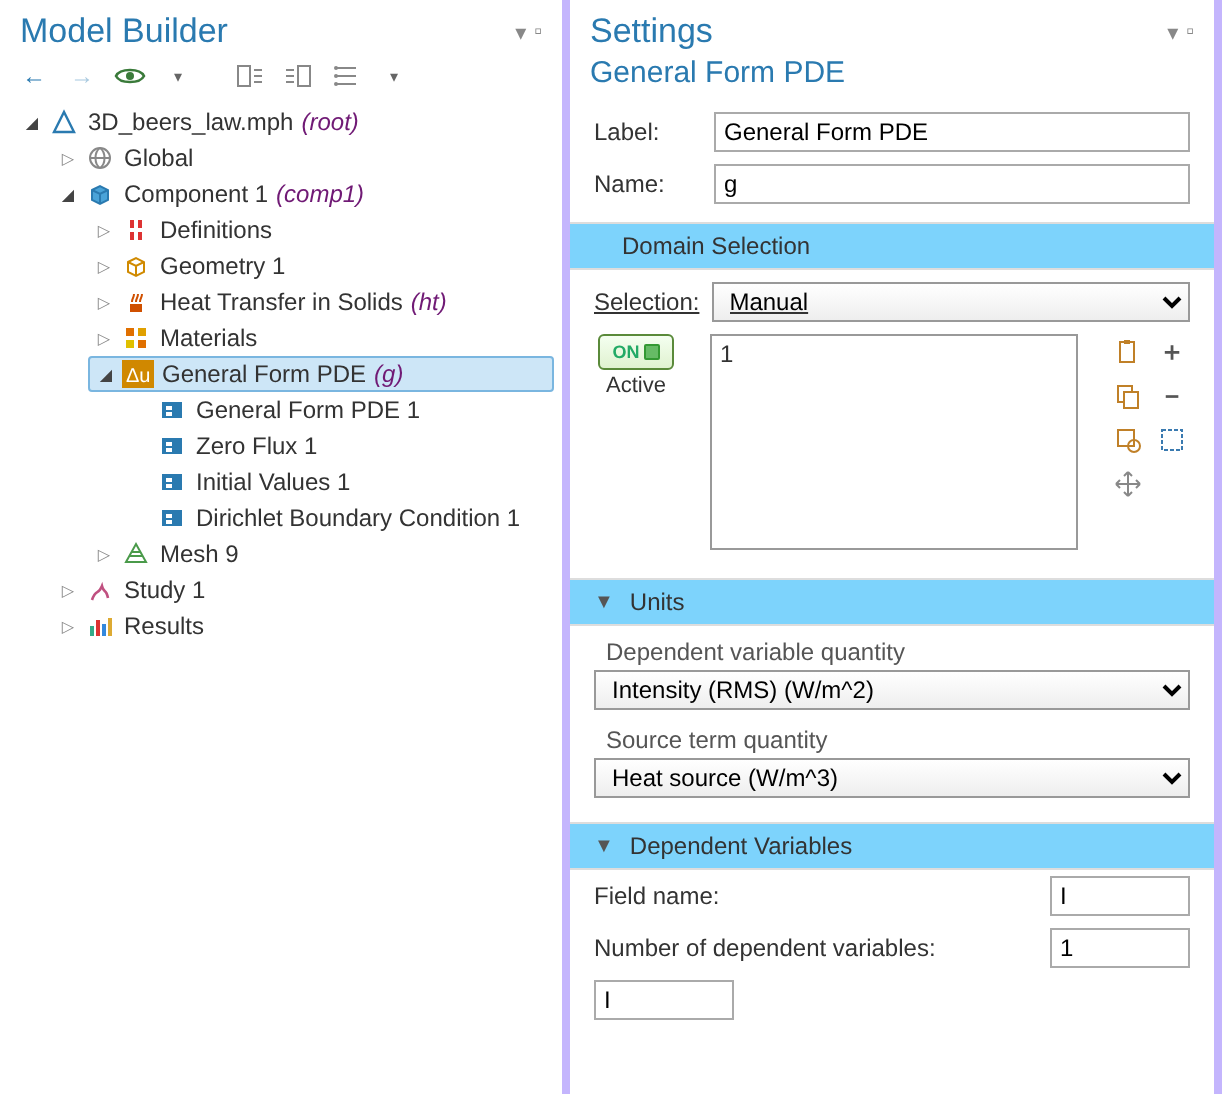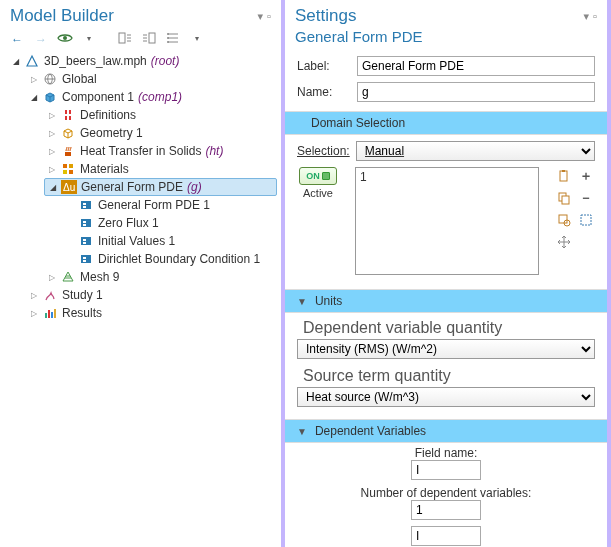--- a/index.html
+++ b/index.html
@@ -40,24 +40,24 @@
   .on-pill .led { width: 8px; height: 8px; background: #6b6; border: 1px solid #393; border-radius: 1px; }
   .on-pill .txt { font-size: 9px; color: #2a6; font-weight: bold; }
   .active-lbl { font-size: 11px; color: #333; }
   .domain-list { flex: 1; border: 1px solid #999; height: 108px; background: #fff; padding: 2px 4px; font-size: 12px; color: #333; }
   .side-btns { display: grid; grid-template-columns: 18px 18px; gap: 4px 4px; }
   .side-btns .sb { width: 18px; height: 18px; display: flex; align-items: center; justify-content: center; color: #c08028; font-size: 13px; cursor: pointer; }
   .side-btns .plus { color: #555; font-weight: bold; }
   .side-btns .minus { color: #555; font-weight: bold; }
 
   .fieldset { margin: 6px 12px 2px 12px; }
-  .fieldset .legend { font-size: 16px; color: #555; margin-bottom: 2px; padding-left: 6px; position: relative; }
+  .fieldset .legend { font-size: 12px; color: #555; margin-bottom: 2px; padding-left: 6px; position: relative; }
   .fieldset select { width: 100%; border: 1px solid #999; height: 20px; font-size: 12px; background: linear-gradient(#fff,#eee); padding: 0 4px; }
 
-  .dep-row { display: flex; align-items: center; padding: 3px 12px; justify-content: space-between; flex-direction: column; }
+  .dep-row { display: flex; align-items: center; padding: 3px 12px; justify-content: space-between; }
   .dep-row .dl { color: #333; }
   .dep-row input { width: 70px; border: 1px solid #aaa; height: 20px; padding: 0 4px; font-size: 12px; background: #fff; }
   .dep-row input.ro { background: #fff; }
 
   
   svg { display: block; }
 </style>
 </head>
 <body>
 

